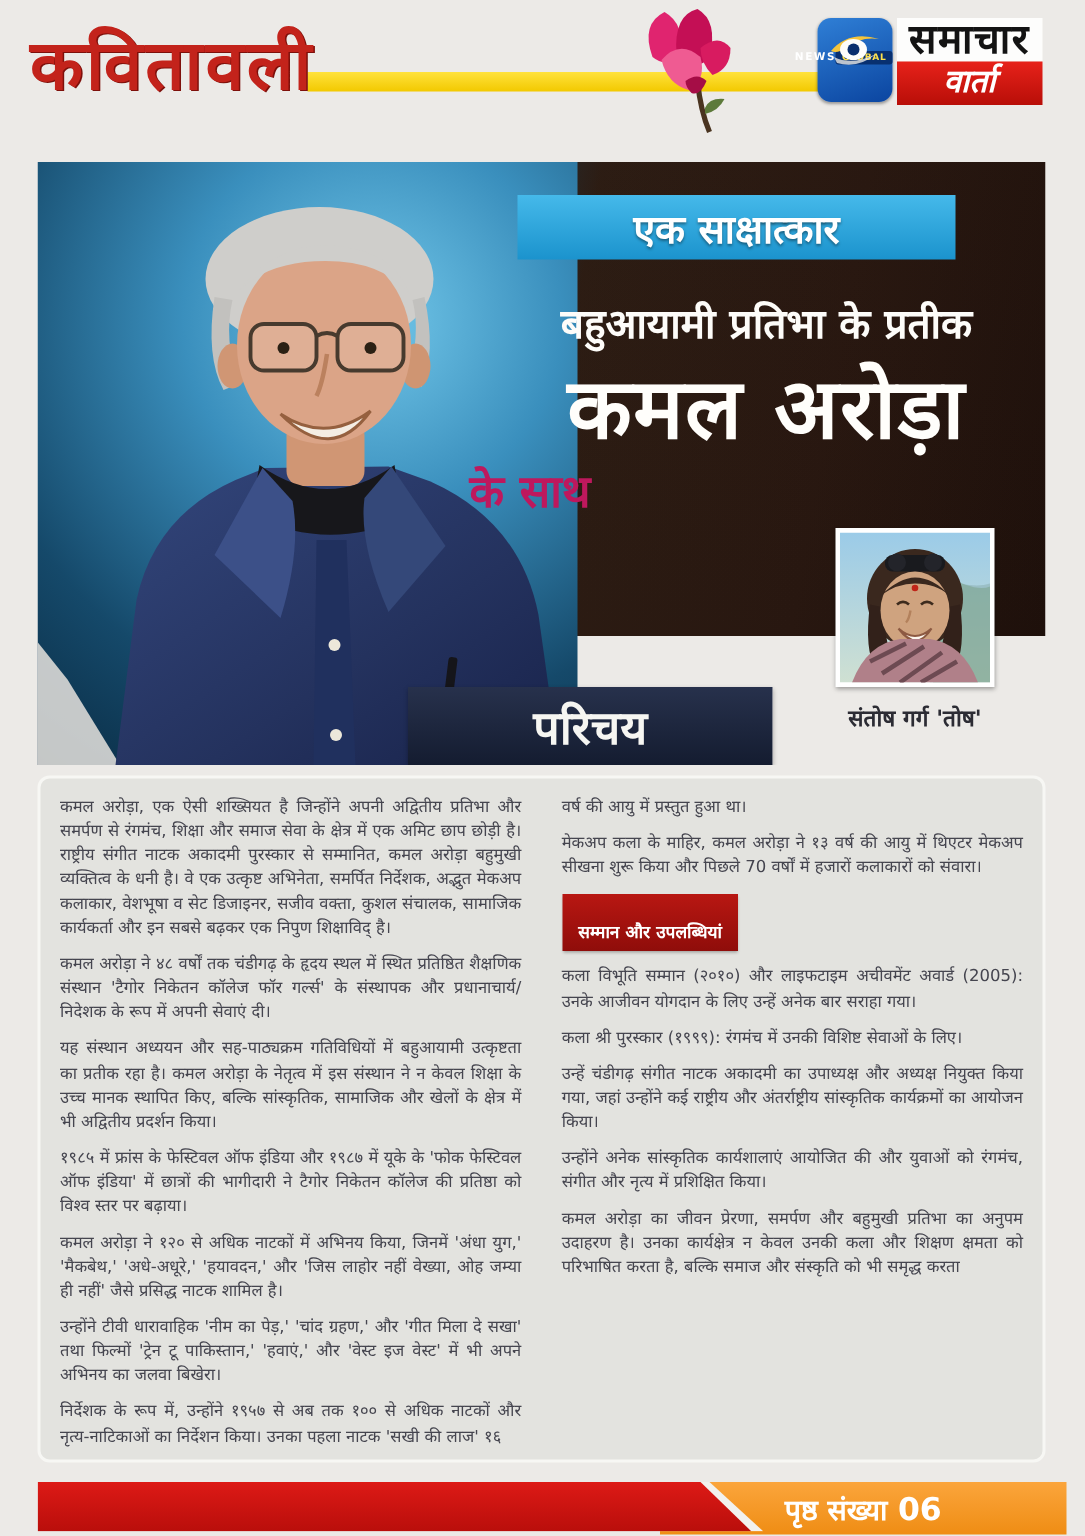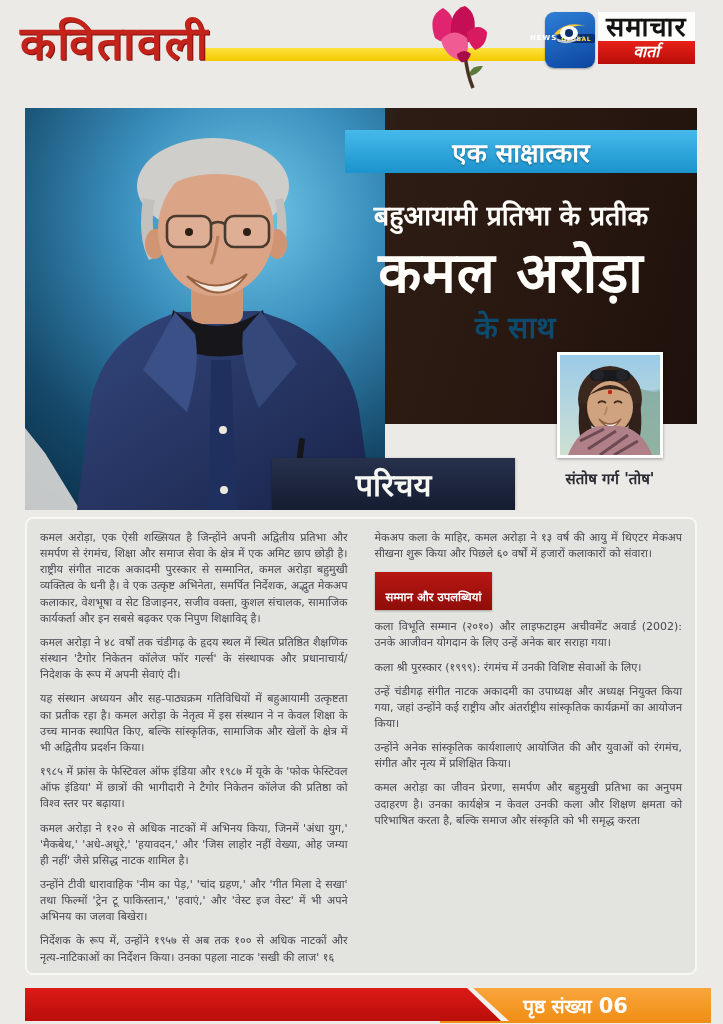--- a/index.html
+++ b/index.html
@@ -18,37 +18,37 @@
   .flower { position:absolute; left:413px; top:2px; width:86px; height:92px; z-index:2; }
   .news-logo { position:absolute; left:545px; top:12px; z-index:3; display:flex; align-items:flex-start; }
   .nl-box { width:50px; height:56px; border-radius:9px; position:relative;
     background:linear-gradient(160deg,#2f7fd6,#0b45a0); box-shadow:0 1px 2px rgba(0,0,0,.35);
     display:flex; flex-direction:row; justify-content:flex-end; align-items:center; padding-bottom:3px; }
   .nl-eye { position:absolute; top:6px; left:7px; width:36px; height:26px; }
   .nl-news { font-size:7px; font-weight:700; color:#fff; letter-spacing:1px; line-height:1.2; }
   .nl-global { font-size:6px; font-weight:700; color:#ffe14a; background:#083070; padding:0 4px; border-radius:2px; line-height:1.5; letter-spacing:.5px;}
   .nl-text { margin-left:3px; display:flex; flex-direction:column; }
   .nl-top { background:#fdfdfc; color:#131313; font-weight:700; font-size:27px; line-height:1.05; padding:1px 8px 0; letter-spacing:1px; }
-  .nl-bottom { background:linear-gradient(180deg,#e7221a,#b80e08); color:#fff; font-weight:700; font-size:16px; line-height:1.2; text-align:center; padding:1px 8px 2px; font-style:italic; }
+  .nl-bottom { background:linear-gradient(180deg,#e7221a,#b80e08); color:#fff; font-weight:700; font-size:21px; line-height:1.2; text-align:center; padding:1px 8px 2px; font-style:italic; }
   
   .hero { position:absolute; left:25px; top:108px; width:672px; height:402px; overflow:hidden; }
   .hero-dark { position:absolute; left:300px; top:0; width:372px; height:316px;
     background:linear-gradient(180deg,#31201620,transparent), linear-gradient(100deg,#1d3a4a 0%, #2c1c13 18%, #281710 60%, #1e100b 100%); }
   .hero-photo { position:absolute; left:0; top:0; width:360px; height:402px;
     background:radial-gradient(circle at 62% 26%, #73c8ea 0%, #3a8fbd 34%, #15496a 72%, #0a2c44 100%); }
   .hero-photo svg { position:absolute; left:0; top:0; }
-  .kicker-strip { position:absolute; left:320px; top:22px; width:352px; height:43px; z-index:4;
+  .kicker-strip { position:absolute; left:320px; top:22px; width:292px; height:43px; z-index:4;
     background:linear-gradient(180deg,#45b9ea,#1b93cd); display:flex; align-items:center; justify-content:center; }
   .kicker-strip span { color:#fff; font-size:26px; font-weight:700; text-shadow:0 1px 2px rgba(0,0,0,.4); }
   .hero-subtitle { position:absolute; left:300px; top:88px; width:372px; text-align:center; z-index:4;
     color:#fdfcf9; font-size:27px; font-weight:700; }
   .hero-title { position:absolute; left:300px; top:124px; width:372px; text-align:center; z-index:4;
     color:#fffefb; font-size:56px; font-weight:700; letter-spacing:1px; }
-  .hero-title-suffix { position:absolute; left:304px; top:198px; width:372px; text-align:center; z-index:4;
-    color:#0c4a6e; font-size:30px; font-weight:700; }
+  .hero-title-suffix { position:absolute; left:288px; top:198px; width:372px; text-align:left; z-index:4;
+    color:#be185d; font-size:30px; font-weight:700; }
   .interviewer { position:absolute; left:532px; top:244px; width:106px; height:106px; z-index:5;
     background:#fff; padding:3px; box-shadow:0 1px 3px rgba(0,0,0,.35); }
   .interviewer svg { display:block; width:100px; height:100px; }
   .interviewer-caption { position:absolute; left:500px; top:360px; width:170px; z-index:5;
     text-align:center; font-size:15px; font-weight:600; color:#2c2c34; }
   .section-bar { position:absolute; left:247px; top:350px; width:243px; height:52px; z-index:6;
     background:linear-gradient(180deg,#27314c,#141c30); display:flex; align-items:center; justify-content:center;
     box-shadow:0 1px 3px rgba(0,0,0,.3);text-align:right; }
   .section-bar span { color:#f6f6f2; font-size:31px; font-weight:700; font-family:"DejaVu Serif", serif; }
   
@@ -206,25 +206,26 @@
       <p>कमल अरोड़ा, एक ऐसी शख्सियत है जिन्होंने अपनी अद्वितीय प्रतिभा और समर्पण से रंगमंच, शिक्षा और समाज सेवा के क्षेत्र में एक अमिट छाप छोड़ी है। राष्ट्रीय संगीत नाटक अकादमी पुरस्कार से सम्मानित, कमल अरोड़ा बहुमुखी व्यक्तित्व के धनी है। वे एक उत्कृष्ट अभिनेता, समर्पित निर्देशक, अद्भुत मेकअप कलाकार, वेशभूषा व सेट डिजाइनर, सजीव वक्ता, कुशल संचालक, सामाजिक कार्यकर्ता और इन सबसे बढ़कर एक निपुण शिक्षाविद् है।</p>
       <p>कमल अरोड़ा ने ४८ वर्षों तक चंडीगढ़ के हृदय स्थल में स्थित प्रतिष्ठित शैक्षणिक संस्थान 'टैगोर निकेतन कॉलेज फॉर गर्ल्स' के संस्थापक और प्रधानाचार्य/निदेशक के रूप में अपनी सेवाएं दी।</p>
       <p>यह संस्थान अध्ययन और सह-पाठ्यक्रम गतिविधियों में बहुआयामी उत्कृष्टता का प्रतीक रहा है। कमल अरोड़ा के नेतृत्व में इस संस्थान ने न केवल शिक्षा के उच्च मानक स्थापित किए, बल्कि सांस्कृतिक, सामाजिक और खेलों के क्षेत्र में भी अद्वितीय प्रदर्शन किया।</p>
       <p>१९८५ में फ्रांस के फेस्टिवल ऑफ इंडिया और १९८७ में यूके के 'फोक फेस्टिवल ऑफ इंडिया' में छात्रों की भागीदारी ने टैगोर निकेतन कॉलेज की प्रतिष्ठा को विश्व स्तर पर बढ़ाया।</p>
       <p>कमल अरोड़ा ने १२० से अधिक नाटकों में अभिनय किया, जिनमें 'अंधा युग,' 'मैकबेथ,' 'अधे-अधूरे,' 'हयावदन,' और 'जिस लाहोर नहीं वेख्या, ओह जम्या ही नहीं' जैसे प्रसिद्ध नाटक शामिल है।</p>
       <p>उन्होंने टीवी धारावाहिक 'नीम का पेड़,' 'चांद ग्रहण,' और 'गीत मिला दे सखा' तथा फिल्मों 'ट्रेन टू पाकिस्तान,' 'हवाएं,' और 'वेस्ट इज वेस्ट' में भी अपने अभिनय का जलवा बिखेरा।</p>
       <p>निर्देशक के रूप में, उन्होंने १९५७ से अब तक १०० से अधिक नाटकों और नृत्य-नाटिकाओं का निर्देशन किया। उनका पहला नाटक 'सखी की लाज' १६</p>
     </div>
   <div class="col">
     <div>
-        <p>मेकअप कला के माहिर, कमल अरोड़ा ने १३ वर्ष की आयु में थिएटर मेकअप सीखना शुरू किया और पिछले ६० वर्षों में हजारों कलाकारों को संवारा।</p>
+        <p>वर्ष की आयु में प्रस्तुत हुआ था।</p>
+        <p>मेकअप कला के माहिर, कमल अरोड़ा ने १३ वर्ष की आयु में थिएटर मेकअप सीखना शुरू किया और पिछले 70 वर्षों में हजारों कलाकारों को संवारा।</p>
       </div>
     <div class="badge">सम्मान और उपलब्धियां</div>
     <div>
-        <p>कला विभूति सम्मान (२०१०) और लाइफटाइम अचीवमेंट अवार्ड (2002): उनके आजीवन योगदान के लिए उन्हें अनेक बार सराहा गया।</p>
+        <p>कला विभूति सम्मान (२०१०) और लाइफटाइम अचीवमेंट अवार्ड (2005): उनके आजीवन योगदान के लिए उन्हें अनेक बार सराहा गया।</p>
         <p>कला श्री पुरस्कार (१९९९): रंगमंच में उनकी विशिष्ट सेवाओं के लिए।</p>
         <p>उन्हें चंडीगढ़ संगीत नाटक अकादमी का उपाध्यक्ष और अध्यक्ष नियुक्त किया गया, जहां उन्होंने कई राष्ट्रीय और अंतर्राष्ट्रीय सांस्कृतिक कार्यक्रमों का आयोजन किया।</p>
         <p>उन्होंने अनेक सांस्कृतिक कार्यशालाएं आयोजित की और युवाओं को रंगमंच, संगीत और नृत्य में प्रशिक्षित किया।</p>
         <p>कमल अरोड़ा का जीवन प्रेरणा, समर्पण और बहुमुखी प्रतिभा का अनुपम उदाहरण है। उनका कार्यक्षेत्र न केवल उनकी कला और शिक्षण क्षमता को परिभाषित करता है, बल्कि समाज और संस्कृति को भी समृद्ध करता</p>
       </div>
   </div>
 </div>
 
 <div class="footer-orange">
   <span class="lbl">पृष्ठ संख्या</span>

